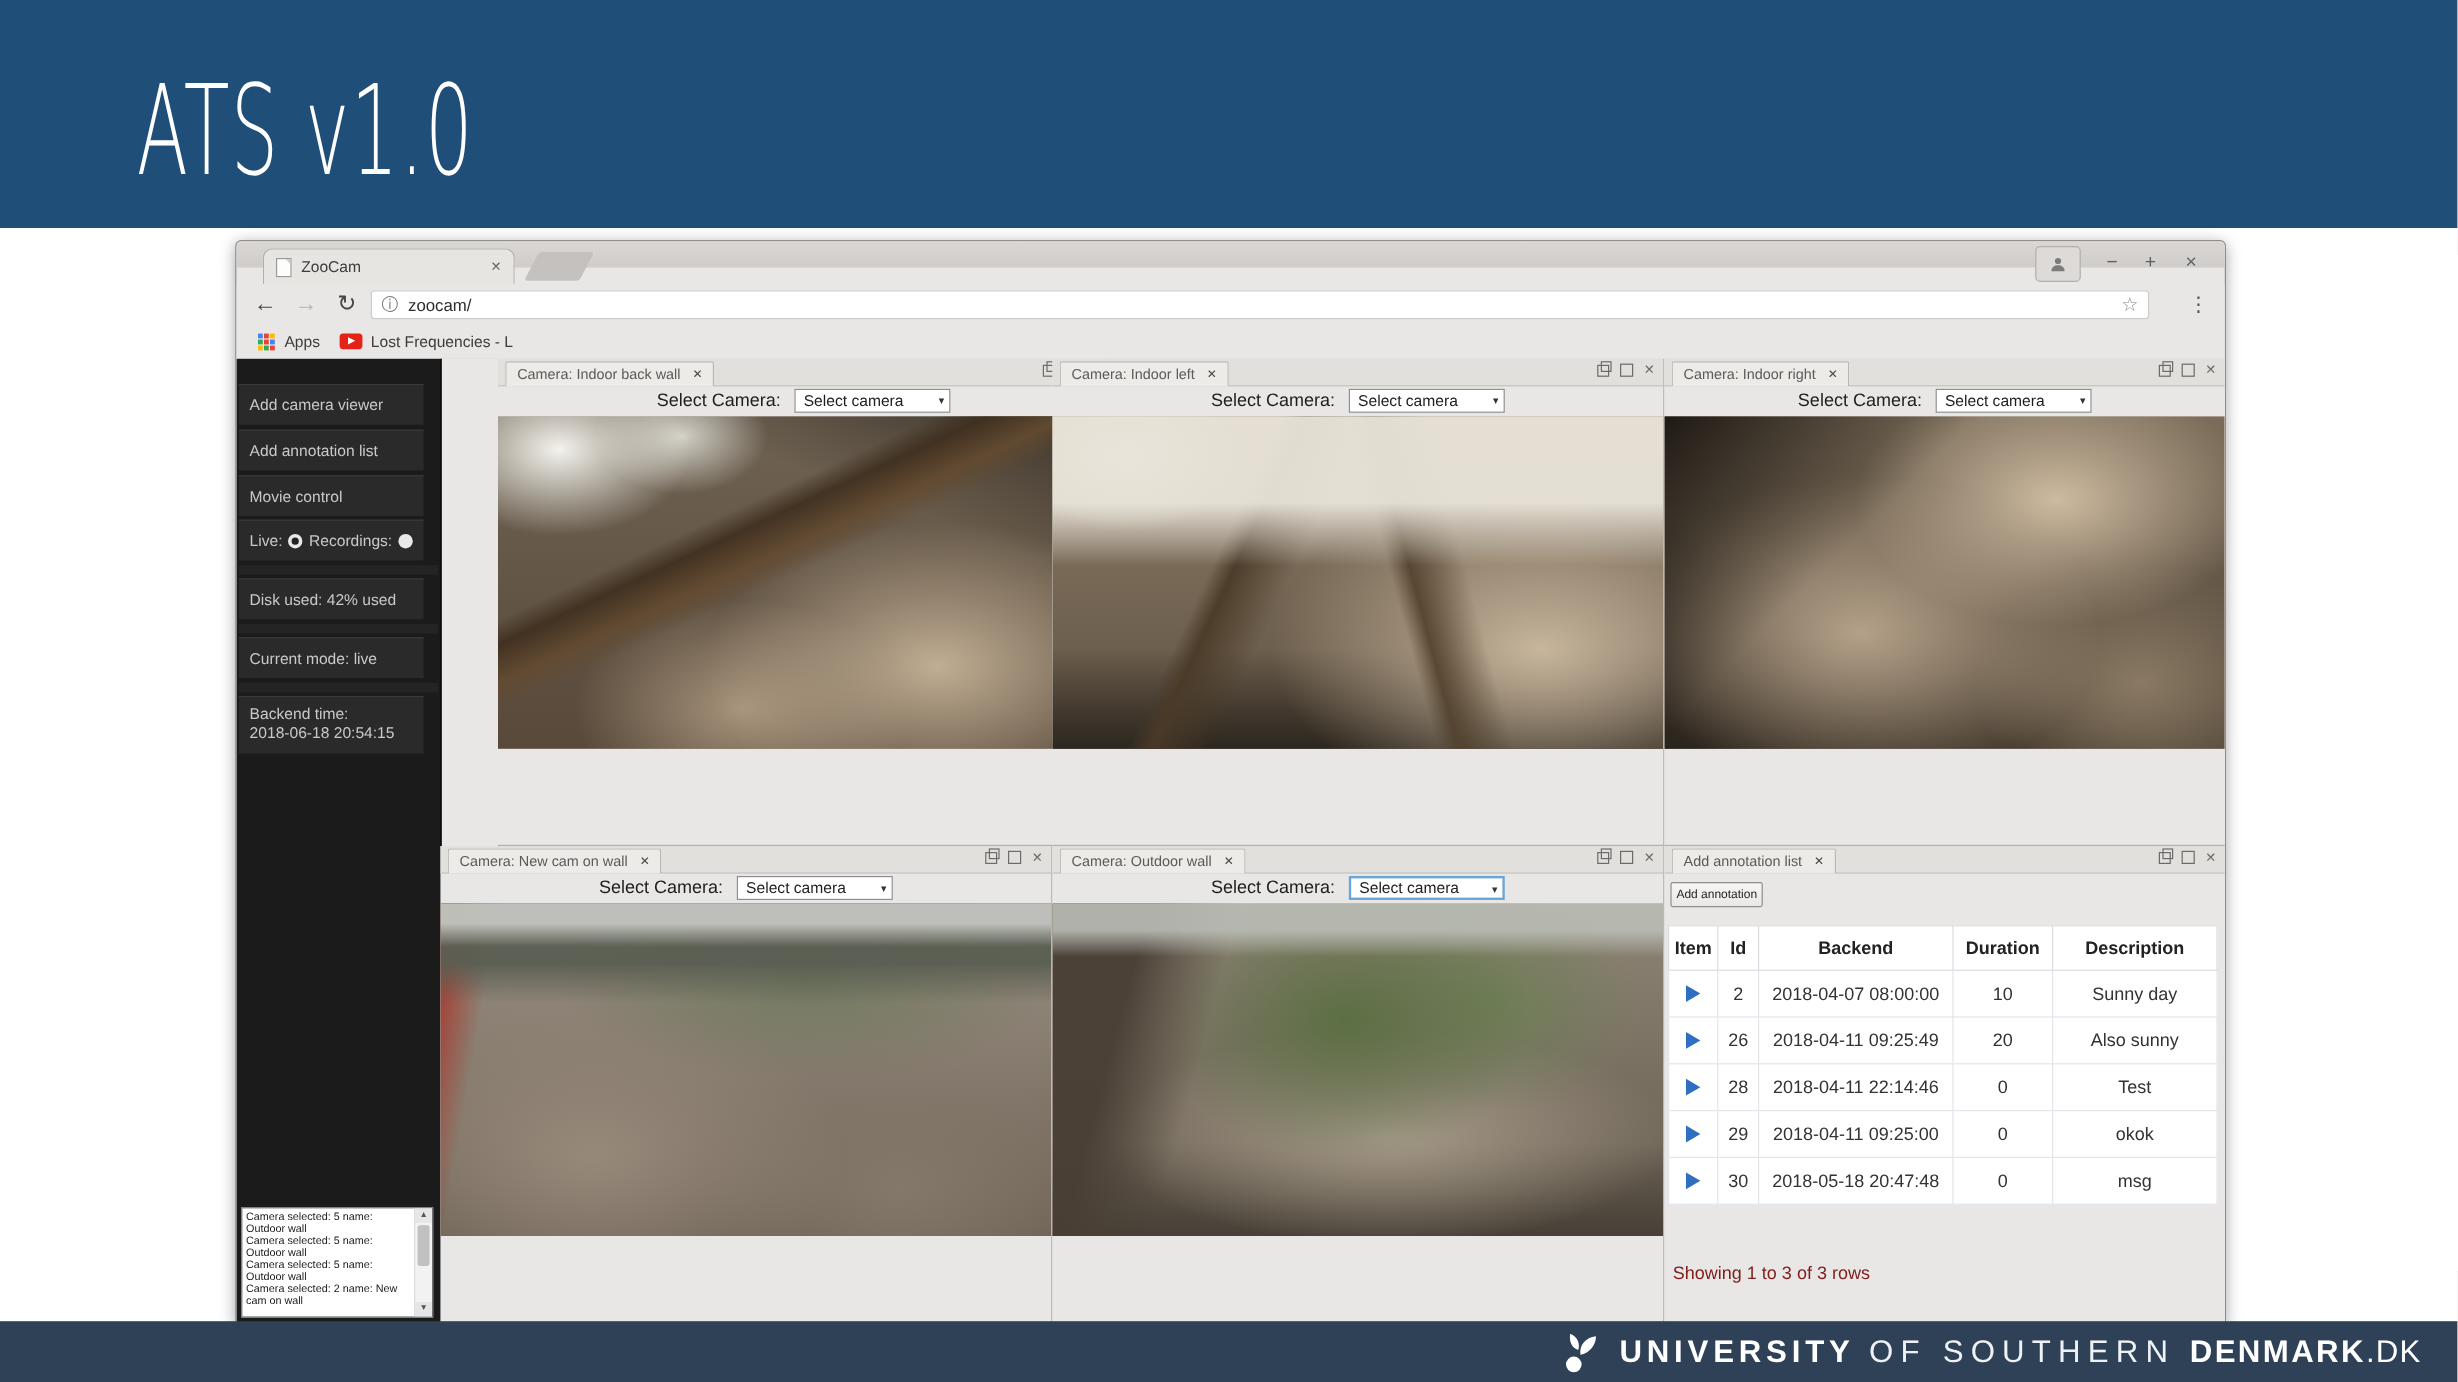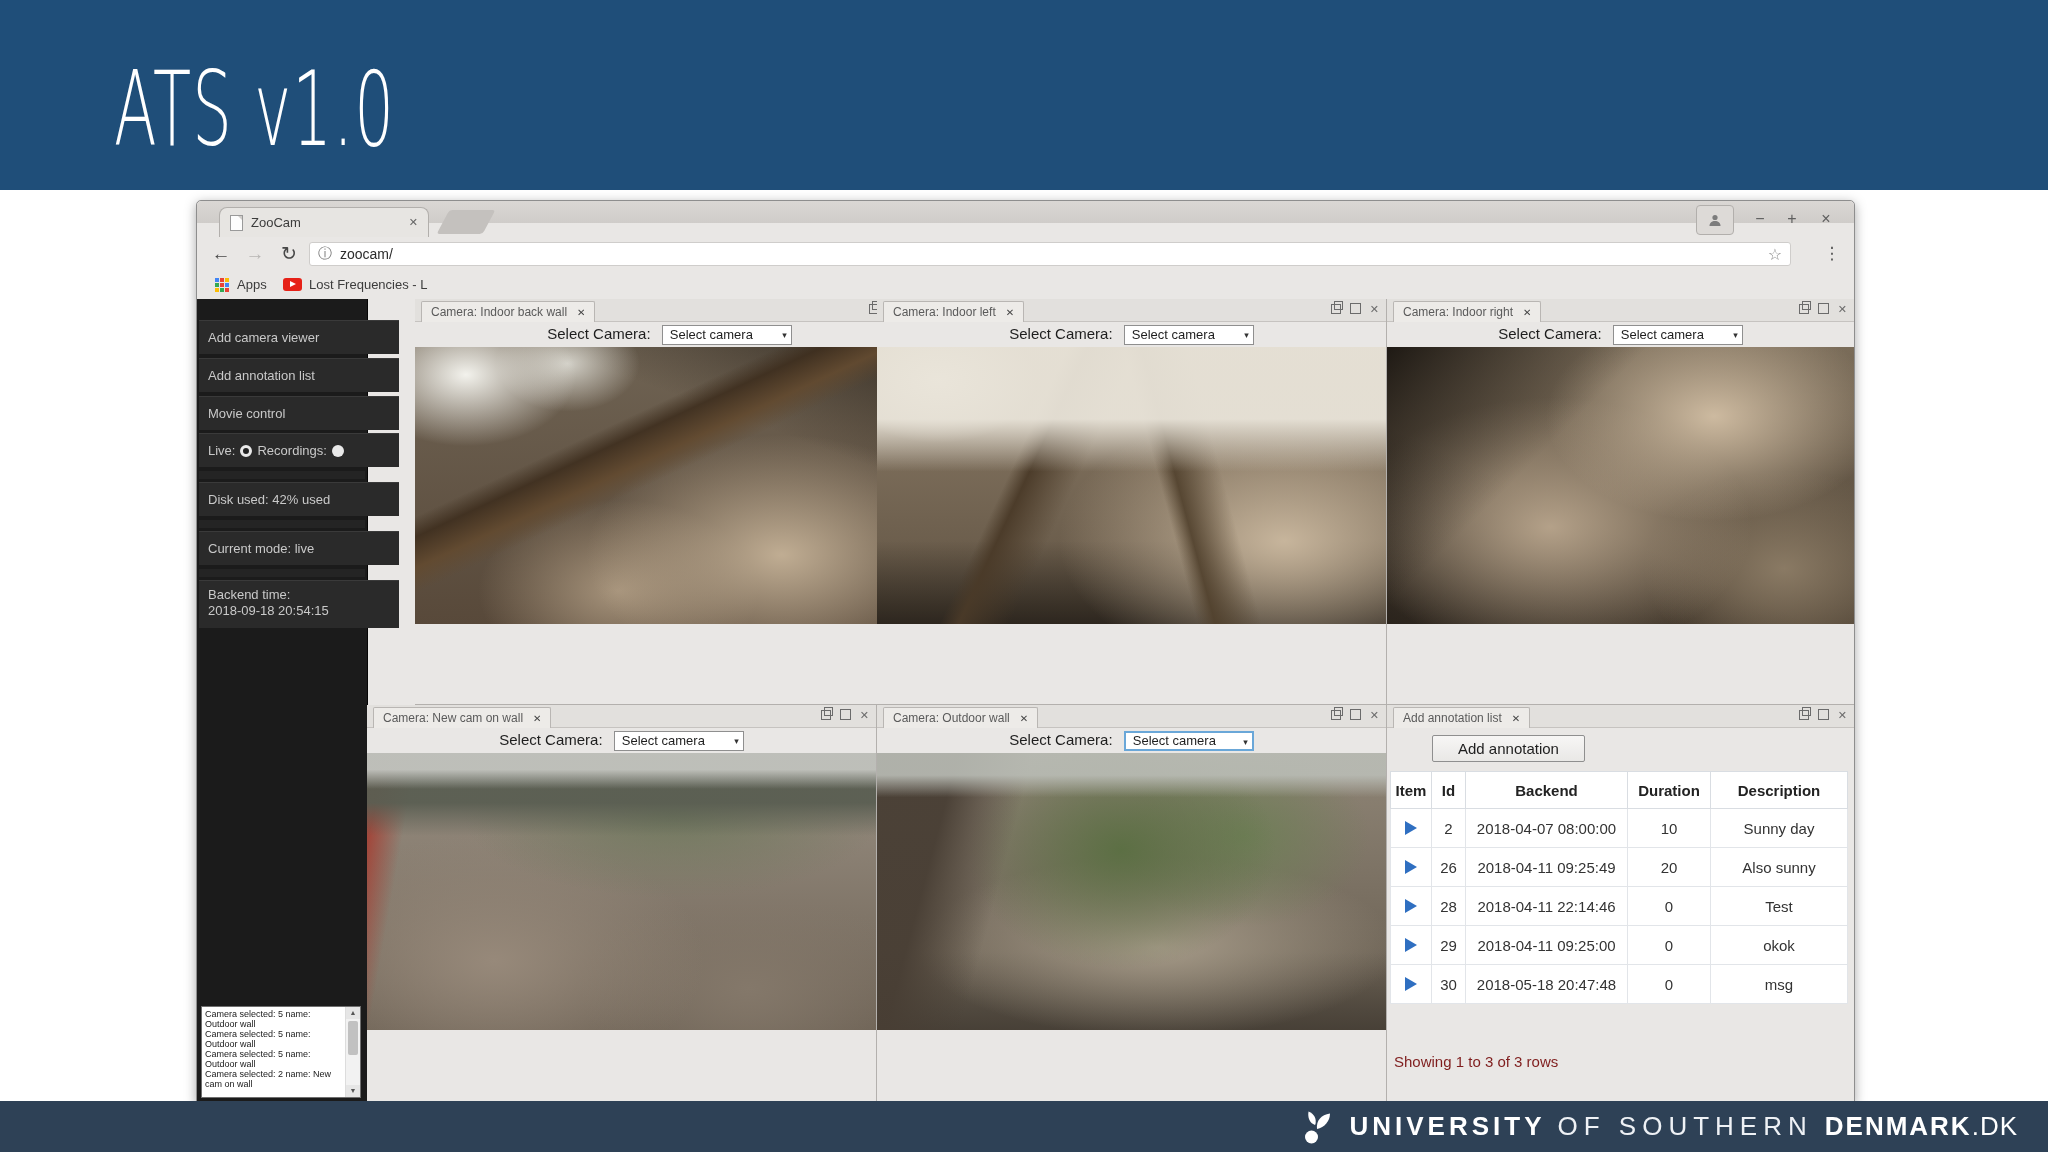--- a/index.html
+++ b/index.html
@@ -63,21 +63,21 @@
   .yt-ic{left:86px;top:7px;width:19px;height:13px;background:#e62117;border-radius:3px;position:absolute;}
   .yt-ic::after{content:"";position:absolute;left:7px;top:3px;border-style:solid;
       border-width:3.5px 0 3.5px 6px;border-color:transparent transparent transparent #fff;}
   .bm-lost{left:112px;width:168px;overflow:hidden;white-space:nowrap;color:#3c3c3c;}
 
   
   .content{left:0;top:98px;width:1657px;height:803px;background:#e9e7e5;}
 
   
   .sidebar{left:0;top:0;width:170px;height:803px;background:#1b1b1b;border-right:1px solid #050505;}
-  .side-item{left:2px;width:200px;height:34px;background:#2a2a2a;color:#c9c9c9;font-size:13px;
+  .side-item{left:2px;width:154px;height:34px;background:#2a2a2a;color:#c9c9c9;font-size:13px;
       line-height:34px;padding-left:9px;box-sizing:border-box;border-top:1px solid #3a3a3a;}
   .side-spacer{left:2px;width:166px;height:8px;background:#242424;}
   .radio-row{display:flex;align-items:center;padding-left:9px;gap:5px;line-height:normal;}
   .radio{width:12px;height:12px;border-radius:50%;background:#e9e9e9;box-sizing:border-box;
       display:inline-block;flex:0 0 auto;}
   .radio.sel{border:3px solid #e9e9e9;background:#222;}
   .backend{height:48px;line-height:16px;padding-top:6px;}
   .logbox{left:4px;top:707px;width:160px;height:92px;background:#fff;border:1px solid #6f6f6f;
       box-sizing:border-box;font-size:9px;line-height:10px;color:#1a1a1a;overflow:hidden;
       padding:2px 16px 2px 3px;}
@@ -151,22 +151,22 @@
   .v5{background:
       linear-gradient(rgba(186,189,182,.9) 0 8%, rgba(186,189,182,0) 16%),
       linear-gradient(105deg, rgba(72,62,52,.95) 0 14%, rgba(72,62,52,0) 27%),
       radial-gradient(220px 170px at 48% 35%, rgba(90,111,66,.95), rgba(90,111,66,0) 70%),
       radial-gradient(180px 130px at 72% 30%, rgba(109,127,85,.9), rgba(109,127,85,0) 70%),
       radial-gradient(320px 120px at 55% 70%, #a59a88, rgba(165,154,136,0) 75%),
       linear-gradient(rgba(70,63,54,0) 72%, rgba(70,63,54,.95)),
       linear-gradient(#8f8576,#655b4e);}
 
   
-  .add-btn{position:absolute;left:5px;top:30px;padding:4px 25px;font-size:15px;color:#1e1e1e;
-      background:linear-gradient(#f7f6f5,#e9e8e6);border:1px solid #8f8f8f;border-radius:2px;margin-left:40px;}
+  .add-btn{position:absolute;left:5px;top:30px;padding:4px 4px;font-size:10px;color:#1e1e1e;
+      background:linear-gradient(#f7f6f5,#e9e8e6);border:1px solid #8f8f8f;border-radius:2px;}
   .ann-table{position:absolute;left:3px;top:66px;width:458px;border-collapse:collapse;
       background:#fff;font-size:15px;color:#333;table-layout:fixed;}
   .ann-table th{border:1px solid #d9dde2;height:34px;font-weight:bold;color:#222;text-align:center;}
   .ann-table td{border:1px solid #e2e5e9;height:38px;text-align:center;padding:0;}
   .play-tri{width:0;height:0;border-style:solid;border-width:7px 0 7px 12px;
       border-color:transparent transparent transparent #2f6fc1;margin:0 auto;}
   .showing{position:absolute;left:7px;top:348px;font-size:15px;color:#7f1d1d;}
 
   .person-svg circle,.person-svg path{fill:#7c7c7c;}
 </style>
@@ -240,21 +240,21 @@
         <span class="radio"></span>
       </div>
 
       <div class="abs side-spacer" style="top:172px;"></div>
       <div class="abs side-item" style="top:183px;">Disk used: 42% used</div>
       <div class="abs side-spacer" style="top:221px;"></div>
       <div class="abs side-item" style="top:232px;">Current mode: live</div>
       <div class="abs side-spacer" style="top:270px;"></div>
       <div class="abs side-item backend" style="top:281px;">
         <div>Backend time:</div>
-        <div>2018-09-18 20:54:15</div>
+        <div>2018-06-18 20:54:15</div>
       </div>
 
       <div class="abs logbox">
         <div>Camera selected: 5 name: Outdoor wall</div>
         <div>Camera selected: 5 name: Outdoor wall</div>
         <div>Camera selected: 5 name: Outdoor wall</div>
         <div>Camera selected: 2 name: New cam on wall</div>
         <div class="scroll">
           <div class="arr" style="top:0;">▲</div>
           <div class="thumb"></div>

